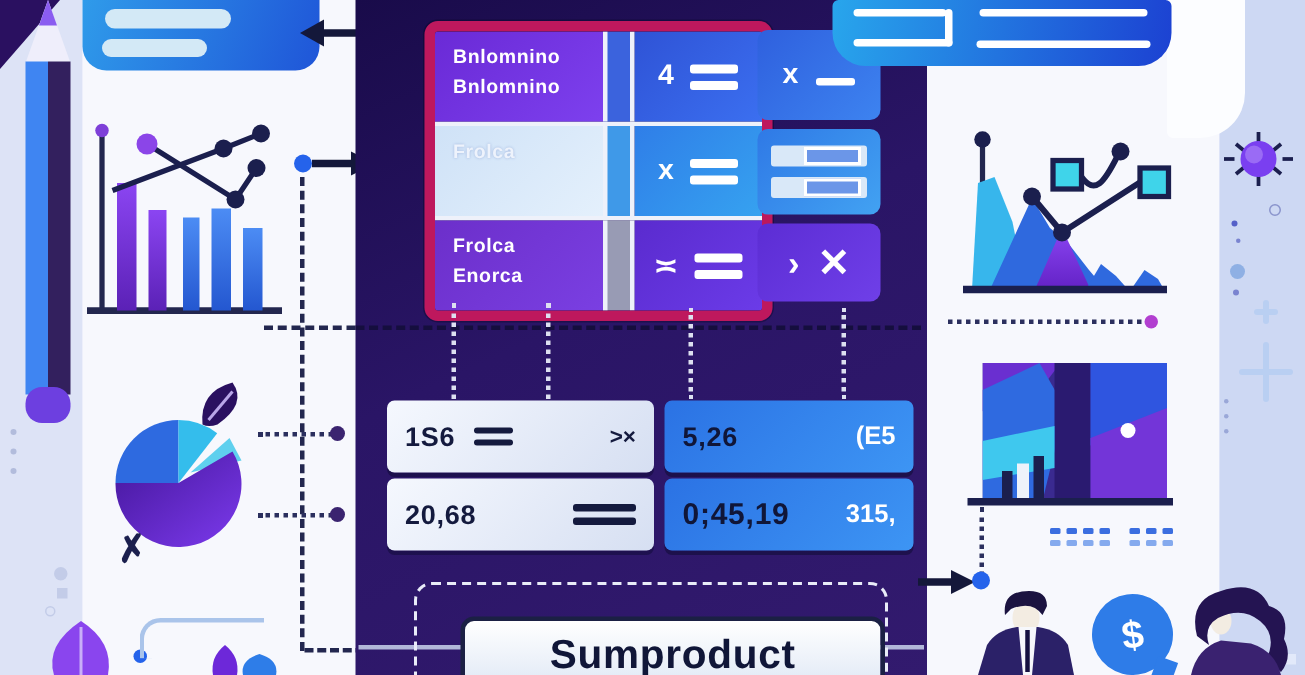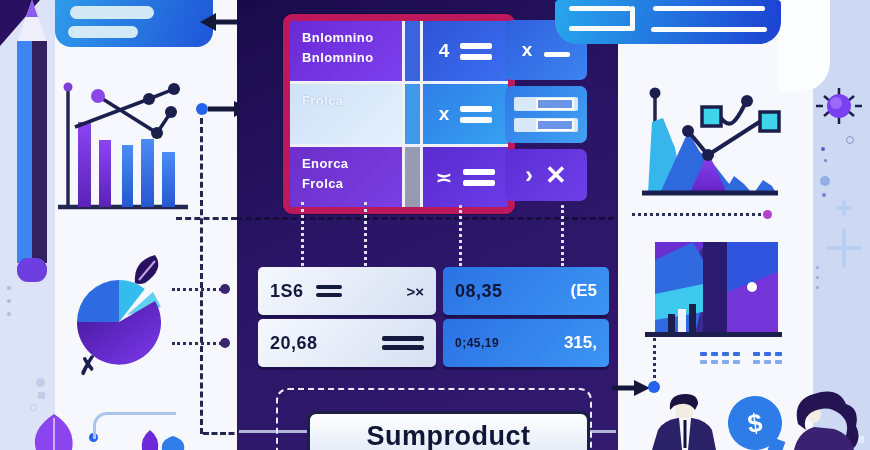--- a/index.html
+++ b/index.html
@@ -190,22 +190,22 @@
       <div class="top r2o">
         <span class="opchar">x</span>
         <span class="eq">
             <i></i>
             <i></i>
           </span>
       </div>
     </div>
     <div class="trow">
       <div class="tlabel r3l">
+        <div>Frolca</div>
         <div>Enorca</div>
-        <div>Frolca</div>
       </div>
       <div class="tstrip r3s"></div>
       <div class="top r3o">
         <span class="opchar">≍</span>
         <span class="eq">
             <i></i>
             <i></i>
           </span>
       </div>
     </div>
@@ -242,25 +242,25 @@
     <span class="note">&gt;×</span>
   </div>
   <div class="abs rcell white" style="left:258px;top:319px;width:154px">
     <span class="val">20,68</span>
     <span class="eq dark big" style="margin-left:auto">
         <i></i>
         <i></i>
       </span>
   </div>
   <div class="abs rcell blue" style="left:443px;top:267px;width:142px">
-    <span class="val">08,35</span>
+    <span class="val">5,26</span>
     <span class="note">(E5</span>
   </div>
   <div class="abs rcell blue" style="left:443px;top:319px;width:142px">
-    <span class="val" style="font-size:12px">0;45,19</span>
+    <span class="val" style="font-size:20px">0;45,19</span>
     <span class="note">315,</span>
   </div>
 
   <div class="abs sp-line"></div>
   <div class="abs sp-dashed"></div>
   <div class="abs sp-box">
     <span>Sumproduct</span>
   </div>
 
   <div class="abs card-tr">

